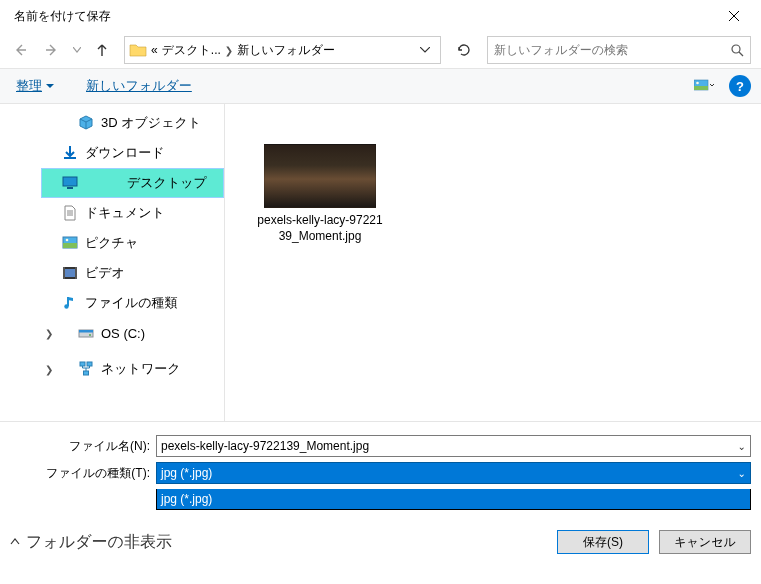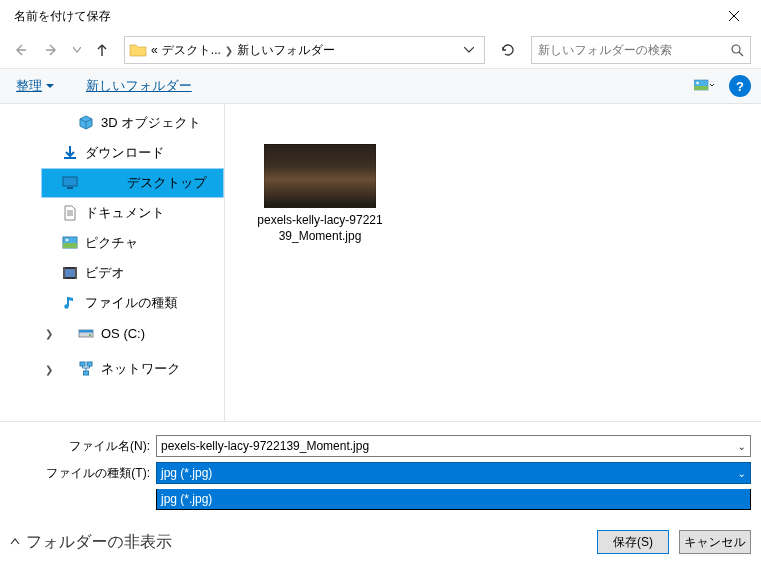--- a/index.html
+++ b/index.html
@@ -11,32 +11,32 @@
 .navrow { height: 36px; display: flex; align-items: center; padding: 4px 10px 4px 6px; gap: 4px; }
 .navbtn { width: 28px; height: 28px; display: flex; align-items: center; justify-content: center; color: #9a9a9a; }
 .navbtn.enabled { color: #000; }
 .addressbar { flex: 1; height: 28px; border: 1px solid #ccc; display: flex; align-items: center; background: #fff; padding: 0 2px; margin: 0 4px; }
 .addressbar .foldericon { width: 22px; height: 22px; display: flex; align-items: center; justify-content: center; }
 .addressbar .crumb { display: flex; align-items: center; gap: 2px; font-size: 12px; color: #000; padding: 0 2px; }
 .addressbar .chevron { color: #555; font-size: 10px; padding: 0 2px; }
 .addressbar .spacer { flex: 1; }
 .addressbar .dropbtn, .refreshbtn { width: 26px; height: 26px; display: flex; align-items: center; justify-content: center; color: #000; }
 .refreshbox { width: 30px; height: 28px; display: flex; align-items: center; justify-content: center; }
-.searchbox { width: 220px; height: 28px; border: 1px solid #ccc; display: flex; align-items: center; padding: 0 6px; margin-left: 4px; }
+.searchbox { width: 264px; height: 28px; border: 1px solid #ccc; display: flex; align-items: center; padding: 0 6px; margin-left: 4px; }
 .searchbox input { flex: 1; border: none; outline: none; font-size: 12px; color: #555; background: transparent; }
 .searchbox .sicon { color: #555; font-size: 13px; }
 .toolbar { height: 36px; border-top: 1px solid #e5e5e5; border-bottom: 1px solid #e5e5e5; background: #f7f8f9; display: flex; align-items: center; padding: 0 10px; }
 .toolbar .tbitem { color: #005a9e; font-size: 13px; display: flex; align-items: center; gap: 4px; padding: 4px 6px; text-decoration: underline; }
 .toolbar .tbspacer { flex: 1; }
 .toolbar .tbicon { width: 30px; height: 24px; display: flex; align-items: center; justify-content: center; }
 .toolbar .help { width: 22px; height: 22px; border-radius: 50%; background: #0078d7; color: #fff; display: flex; align-items: center; justify-content: center; font-size: 13px; font-weight: bold; margin-left: 10px; }
 .mainarea { display: flex; height: 317px; margin-left: 41px; }
 .sidebar { width: 184px; border-right: 1px solid #e5e5e5; overflow: hidden; padding-top: 4px; }
 .sidebar .item { height: 30px; display: flex; align-items: center; padding-left: 20px; gap: 6px; font-size: 13px; position: relative; }
-.sidebar .item.selected { background: #0ea5e9; border: 1px solid #99d1ff; padding-left: 19px; gap: 48px; }
+.sidebar .item.selected { background: #5eead4; border: 1px solid #99d1ff; padding-left: 19px; gap: 48px; }
 .sidebar .item.root { padding-left: 20px; margin-top: 6px; }
 .sidebar .expand { position: absolute; left: 4px; color: #555; font-size: 10px; display: none; }
 .sidebar .item.first .expand { display: block; }
 .sidebar .item.hasexpand .expand { display: block; }
 .sidebar .item .sicon { width: 18px; height: 18px; display: flex; align-items: center; justify-content: center; }
 .sidebar .item.hasexpand { padding-left: 36px; }
 .sidebar .item.first { padding-left: 36px; }
 .sidebar .item.sub { }
 .content { flex: 1; padding: 40px 0 0 30px; display: flex; align-items: flex-start; }
 .thumb { width: 130px; display: flex; flex-direction: column; align-items: center; gap: 4px; }
@@ -46,21 +46,21 @@
 .fieldrow { display: flex; align-items: center; gap: 6px; margin: 5px 0; }
 .fieldrow .label { width: 140px; text-align: right; font-size: 12px; }
 .fieldrow .control { flex: 1; height: 22px; border: 1px solid #7a7a7a; font-size: 12px; padding: 0 4px; display: flex; align-items: center; background: #fff; position: relative; }
 .fieldrow .control .chev { position: absolute; right: 4px; font-size: 10px; color: #333; }
 .fieldrow .control.highlight { background: #0078d7; color: #fff; border-color: #005a9e; }
 .dropdownlist { margin-left: 146px; border: 1px solid #000; border-top: none; }
 .dropdownlist .opt { background: #0078d7; color: #fff; font-size: 12px; padding: 3px 4px; }
 .footerrow { display: flex; align-items: center; padding: 10px 10px 10px 10px; gap: 10px; }
 .footerrow .hidefolders { display: flex; align-items: center; gap: 6px; font-size: 16px; color: #333; }
 .footerrow .spacer { flex: 1; }
-.footerrow .btn { width: 72px; height: 24px; border: 1px solid #888; background: #e1e1e1; font-size: 12px; display: flex; align-items: center; justify-content: center; }
+.footerrow .btn { width: 92px; height: 24px; border: 1px solid #888; background: #e1e1e1; font-size: 12px; display: flex; align-items: center; justify-content: center; }
 .footerrow .btn.default { border: 1px solid #0078d7; outline: 1px solid #0078d7; outline-offset: -1px; }
 svg { display: block; }
 </style>
 </head>
 <body>
 
 <div class="titlebar">
   <div class="title">名前を付けて保存</div>
   <div class="spacer"></div>
   <div class="close">

